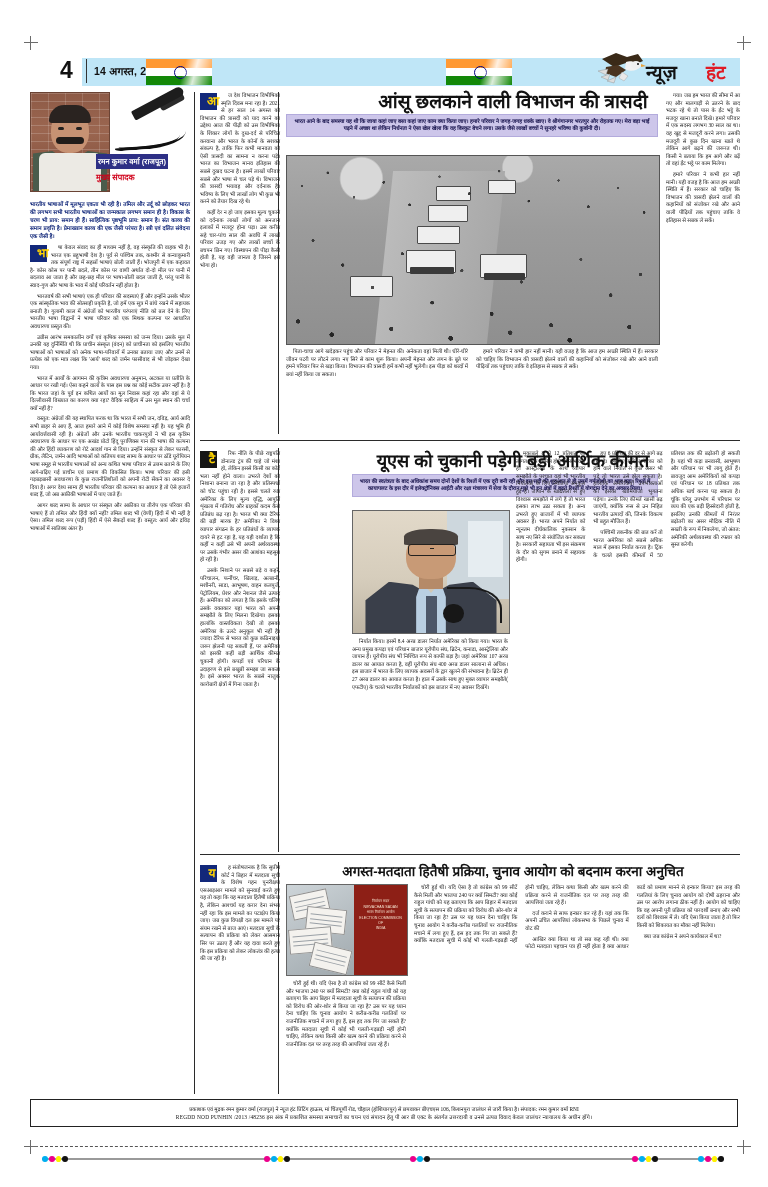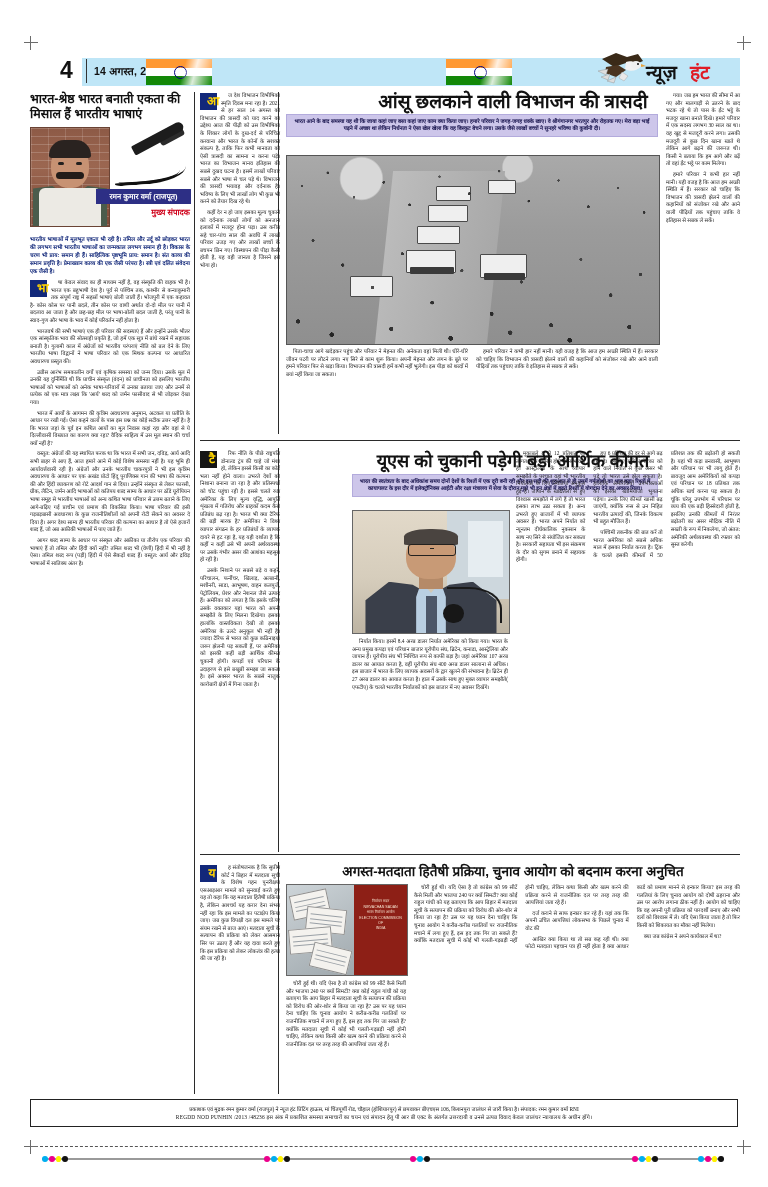--- a/index.html
+++ b/index.html
@@ -41,21 +41,21 @@
   .flag .b1{top:0;background:#ff9933;}
   .flag .b2{top:33.33%;background:#ffffff;}
   .flag .b3{top:66.66%;background:#138808;}
   .flag .chakra{position:absolute;left:28px;top:7px;width:11px;height:11px;border:1.4px solid #000080;border-radius:50%;}
   .flag .wave{position:absolute;left:0;top:0;width:100%;height:100%;
      background:linear-gradient(105deg,rgba(255,255,255,0) 55%,rgba(255,255,255,.85) 72%,rgba(255,255,255,0) 100%);}
 
   .logo{position:absolute;right:0;top:0px;width:146px;height:32px;text-decoration:underline;}
   .logo .eagle{position:absolute;left:2px;top:-4px;width:52px;height:34px;}
   .logo .lt1{position:absolute;left:52px;top:4px;font-family:"Liberation Sans",sans-serif;font-size:19px;font-weight:bold;color:#111;}
-  .logo .lt2{position:absolute;left:96px;top:4px;font-family:"Liberation Sans",sans-serif;font-size:19px;font-weight:bold;color:#e01b24;}
+  .logo .lt2{position:absolute;left:112px;top:4px;font-family:"Liberation Sans",sans-serif;font-size:19px;font-weight:bold;color:#e01b24;}
 
   
   .vrule{position:absolute;width:1px;background:#2b2b2b;}
   .hrule{position:absolute;height:1px;background:#2b2b2b;}
   .body{font-size:5.4px;line-height:7.6px;text-align:justify;color:#1b1b1b;
         font-family:"Liberation Serif",serif;}
   .body p{margin:0 0 3px 0;text-indent:7px;}
   .dropcap{float:left;width:17px;height:17px;margin:1px 4px 0 0;
            background:#12287a;color:#ffd400;font-family:"Liberation Sans",sans-serif;
            font-weight:bold;font-size:12px;line-height:17px;text-align:center;}
@@ -81,24 +81,24 @@
   .ep-coat{position:absolute;left:2px;top:58px;width:74px;height:40px;background:#4a5c4c;
       clip-path:polygon(0 6%,26% 0,38% 14%,50% 46%,62% 14%,74% 0,100% 6%,100% 100%,0 100%);}
   .pen{position:absolute;left:84px;top:2px;width:74px;height:60px;}
   .pen .nib{position:absolute;right:2px;top:4px;width:56px;height:10px;background:#1d1d1d;
      transform:rotate(-28deg);border-radius:2px 7px 7px 2px;}
   .pen .body2{position:absolute;right:4px;top:0px;width:26px;height:12px;background:#2b2b2b;transform:rotate(-28deg);border-radius:3px;}
   .pen .swoosh{position:absolute;left:0;top:30px;width:72px;height:22px;
      border-bottom:3px solid #111;border-radius:0 0 60% 10%;transform:rotate(-4deg);}
   .pen .swoosh2{position:absolute;left:4px;top:38px;width:62px;height:14px;
      border-bottom:2px solid #111;border-radius:0 0 70% 14%;transform:rotate(-3deg);}
-  .byline{position:absolute;left:66px;top:62px;width:95px;height:15px;background:#2d2f85;
+  .byline{position:absolute;left:66px;top:62px;width:72px;height:15px;background:#2d2f85;
      color:#fff;font-family:"Liberation Sans",sans-serif;font-weight:bold;font-size:7.5px;
      line-height:15px;text-align:center;}
-  .byrole{position:absolute;left:66px;top:79px;width:94px;text-align:right;
+  .byrole{position:absolute;left:66px;top:79px;width:94px;text-align:left;
      font-family:"Liberation Sans",sans-serif;font-weight:bold;font-size:8px;color:#d0021b;}
   .lc-blue{color:#12287a;font-size:5.6px;line-height:8px;text-align:justify;font-weight:bold;}
   .lc-blue p{margin:0 0 3px 0;}
 
   
   .story1{position:absolute;left:200px;top:92px;width:540px;}
   .s1-head{position:absolute;left:86px;top:-4px;width:454px;text-align:center;
      font-family:"Liberation Sans",sans-serif;font-weight:bold;font-size:19px;color:#111;}
   .s1-intro{position:absolute;left:0;top:0;width:80px;}
   .s1-standfirst{position:absolute;left:86px;top:22px;width:372px;background:#cdc6ea;
@@ -288,21 +288,20 @@
   </div>
 
   <div class="vrule" style="left:194px;top:92px;height:1002px;"></div>
   <div class="hrule" style="left:200px;top:440px;width:540px;"></div>
   <div class="hrule" style="left:200px;top:854px;width:540px;"></div>
   <div class="vrule" style="left:278px;top:448px;height:404px;"></div>
   <div class="vrule" style="left:278px;top:92px;height:342px;"></div>
   <div class="vrule" style="left:278px;top:862px;height:232px;"></div>
 
   <div class="leftcol">
-    <div class="lc-head">भारत-श्रेष्ठ भारत बनाती एकता की मिसाल हैं भारतीय भाषाएं</div>
 
     <div class="lc-media">
       <div class="editor-photo">
         <div class="ep-bricks"></div>
         <div class="ep-coat"></div>
         <div class="ep-shirt"></div>
         <div class="ep-face"></div>
         <div class="ep-hair"></div>
         <div class="ep-eyeL"></div>
           <div class="ep-eyeR"></div>

